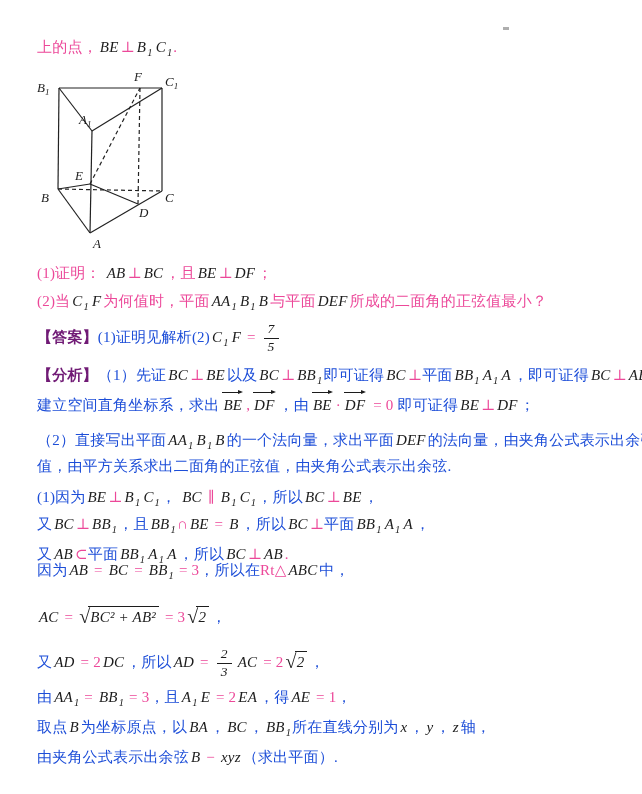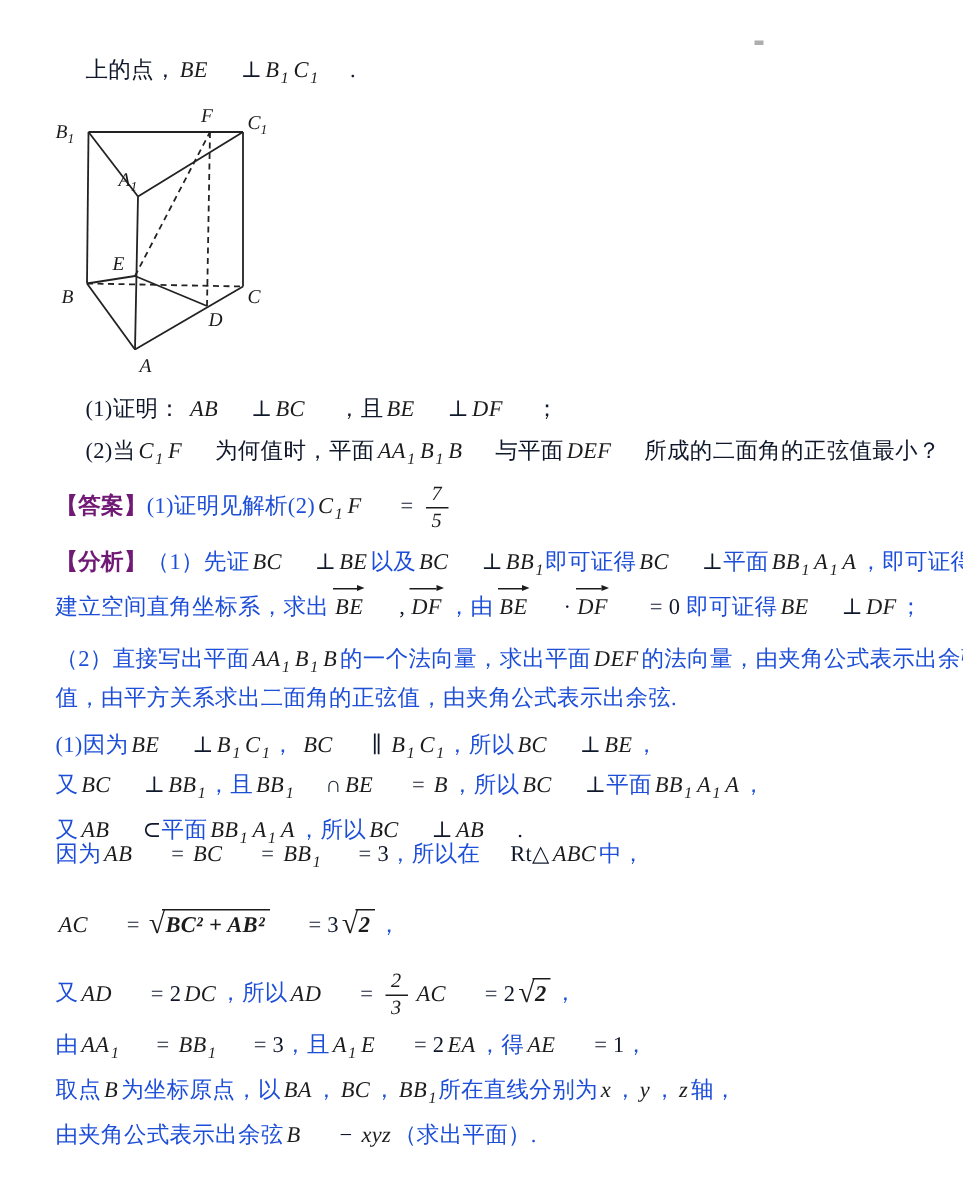--- a/index.html
+++ b/index.html
@@ -14,35 +14,35 @@
   .line{
     position:absolute;
     left:37px;
     font-size:15px;
     line-height:21px;
     white-space:nowrap;
     letter-spacing:0.2px;
   }
   .t-r{color:#1d4ed8;}
   .t-rb{color:#701a75;font-weight:bold;}
-  .t-k{color:#0f172a;margin-left:20px;}
+  .t-k{color:#ec4899;}
   .t-i{font-style:italic;margin:0 2px;}
   sub.t-s{font-style:italic;font-size:10.5px;line-height:0;margin-left:-1px;margin-right:1px;}
   
   .vec{position:relative;display:inline-block;font-style:italic;margin:0 4px;}
   .vec::before{content:"";position:absolute;top:-3px;left:-1px;right:4px;border-top:1.2px solid #1c1c1c;}
   .vec::after{content:"";position:absolute;top:-5.5px;right:-1px;width:0;height:0;
     border-left:5px solid #1c1c1c;border-top:2.6px solid transparent;border-bottom:2.6px solid transparent;}
   
   .frac{display:inline-flex;flex-direction:column;align-items:center;vertical-align:middle;
     margin:0 4px;font-size:13.5px;line-height:1.1;font-style:italic;}
   .frac .num{border-bottom:1.2px solid #1c1c1c;padding:0 4px 1px;}
   .frac .den{padding:1px 4px 0;}
   
-  .sqrt{display:inline-block;white-space:nowrap;margin:0 2px;font-weight:bold;}
+  .sqrt{display:inline-block;white-space:nowrap;margin:0 2px;}
   .sqrt .rad{font-size:20px;font-style:normal;vertical-align:-1px;}
   .sqrt .bod{display:inline-block;border-top:1.2px solid #1c1c1c;font-style:italic;
     padding:0 3px 0 2px;margin-left:-2px;}
   .figure{position:absolute;left:15px;top:70px;}
   .figure text{font-size:13px;font-style:italic;fill:#1c1c1c;font-family:"Liberation Serif",serif;}
   .figure .fsub{font-size:9px;}
   .artifact{position:absolute;left:503px;top:27px;width:6px;height:3px;background:#9a9a9a;opacity:.8;}
 </style>
 </head>
 <body>

